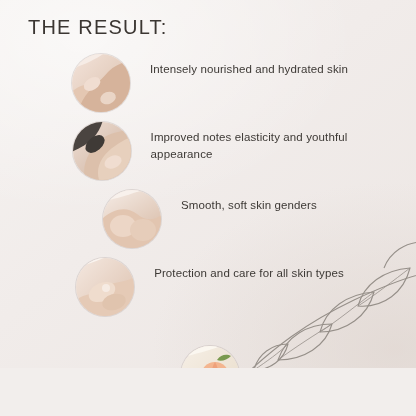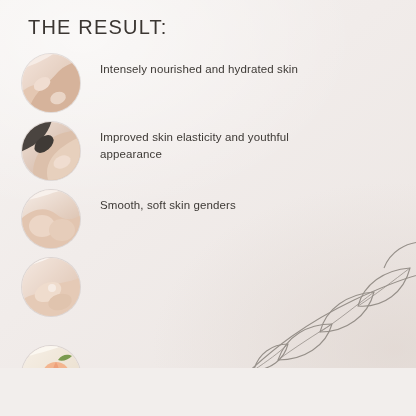--- a/index.html
+++ b/index.html
@@ -42,20 +42,21 @@
   .list {
     position: absolute;
     left: 22px;
     top: 54px;
     width: 376px;
   }
   .row {
     display: flex;
     align-items: flex-start;
     margin-bottom: 10px;
+    justify-content: center;
   }
   .row.gapbig {
     margin-bottom: 16px;
   }
   .thumb {
     width: 58px;
     height: 58px;
     border-radius: 50%;
     flex: 0 0 58px;
     overflow: hidden;
@@ -136,21 +137,21 @@
             </defs>
             <rect width="58" height="58" fill="url(#g2)"></rect>
             <path d="M-2 -2 L30 -2 C26 12 18 22 -2 30 Z" fill="#4a4440"></path>
             <path d="M12 58 C8 40 18 26 30 16 C38 10 48 10 60 6 L60 58 Z" fill="#dcc0ab"></path>
             <path d="M26 58 C22 44 30 32 42 24 C50 18 56 16 60 14 L60 58 Z" fill="#e7d0bd"></path>
             <ellipse cx="22" cy="22" rx="11" ry="7" transform="rotate(-40 22 22)" fill="#3f3a36"></ellipse>
             <ellipse cx="40" cy="40" rx="9" ry="6" transform="rotate(-25 40 40)" fill="#f0ddd0"></ellipse>
           </svg>
         </div>
       </div>
-      <div class="row-text">Improved skin elasticity and youthful
+      <div class="row-text">Improved notes elasticity and youthful
 appearance</div>
     </div>
 
     <div class="row">
       <div class="thumb">
         <div class="inner">
           <svg viewBox="0 0 58 58" width="58" height="58">
             <defs>
               <linearGradient id="g3" x1="0" y1="0" x2="0.6" y2="1">
                 <stop offset="0%" stop-color="#f5ece6"></stop>
@@ -180,20 +181,21 @@
             </defs>
             <rect width="58" height="58" fill="url(#g4)"></rect>
             <path d="M-2 44 C8 34 18 38 28 30 C38 22 48 26 60 18 L60 58 L-2 58 Z" fill="#e5cab6"></path>
             <ellipse cx="26" cy="34" rx="14" ry="9" transform="rotate(-25 26 34)" fill="#efdccd"></ellipse>
             <ellipse cx="38" cy="44" rx="12" ry="8" transform="rotate(-15 38 44)" fill="#e0c4ae"></ellipse>
             <path d="M0 10 C12 6 24 2 32 -2 L-2 -2 Z" fill="#faf5f1"></path>
             <circle cx="30" cy="30" r="4" fill="#f7efe8" opacity="0.8"></circle>
           </svg>
         </div>
       </div>
+      <div class="row-text">Protection and care for all skin types</div>
     </div>
 
     <div class="spacer"></div>
 
     <div class="row">
       <div class="thumb">
         <div class="inner">
           <svg viewBox="0 0 58 58" width="58" height="58">
             <defs>
               <linearGradient id="g5" x1="0" y1="0" x2="1" y2="1">

